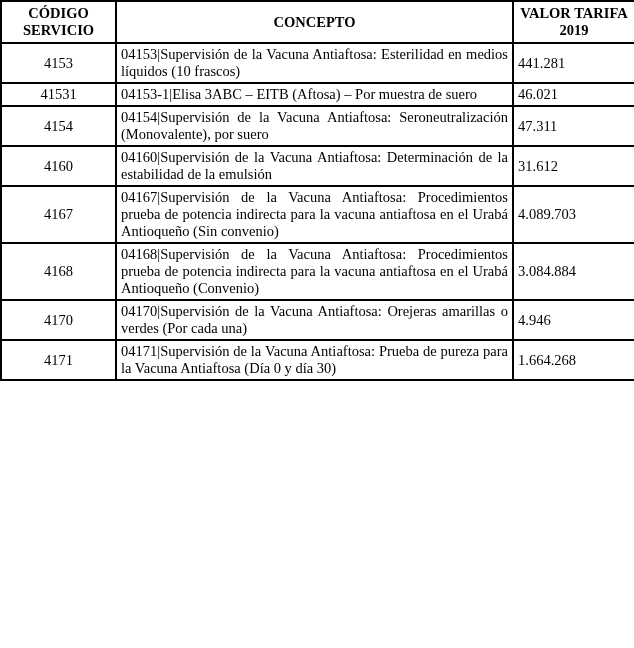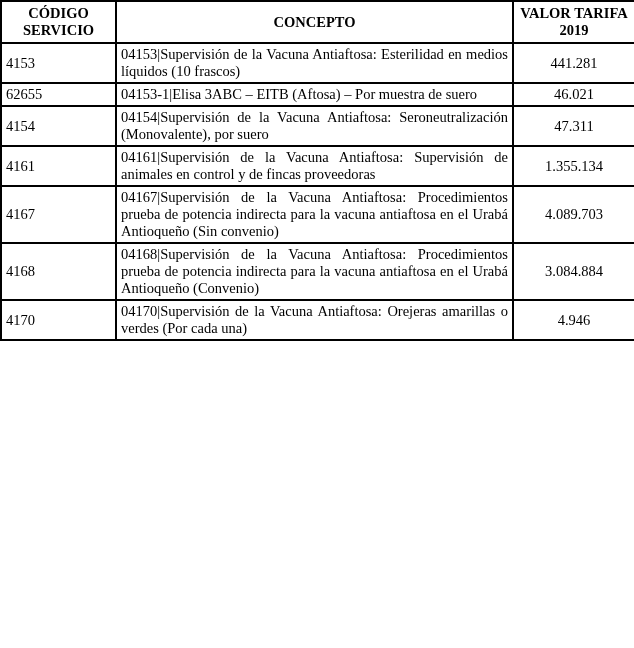--- a/index.html
+++ b/index.html
@@ -31,28 +31,28 @@
     vertical-align: middle;
     padding: 3px 4px;
   }
   td {
     font-size: 14.5px;
     line-height: 17px;
     vertical-align: middle;
     padding: 2px 4px;
   }
   td.codigo {
-    text-align: left;
+    text-align: center;
   }
   td.concepto {
     text-align: justify;
     text-justify: inter-word;
   }
   td.valor {
-    text-align: center;
+    text-align: left;
   }
 </style>
 </head>
 <body>
 
 <table class="tariff">
   <colgroup>
     <col class="col-codigo">
     <col class="col-concepto">
     <col class="col-valor">
@@ -65,39 +65,39 @@
     </tr>
   </thead>
   <tbody id="table-body">
   <tr>
     <td class="codigo">4153</td>
     <td class="concepto">04153|Supervisión de la Vacuna Antiaftosa: Esterilidad en medios líquidos (10 frascos)</td>
     <td class="valor">441.281</td>
   </tr>
 
   <tr>
-    <td class="codigo">62655</td>
+    <td class="codigo">41531</td>
     <td class="concepto">04153-1|Elisa 3ABC – EITB (Aftosa) – Por muestra de suero</td>
     <td class="valor">46.021</td>
   </tr>
 
   <tr>
     <td class="codigo">4154</td>
     <td class="concepto">04154|Supervisión de la Vacuna Antiaftosa: Seroneutralización (Monovalente), por suero</td>
     <td class="valor">47.311</td>
   </tr>
 
 
 
+  <tr>
+    <td class="codigo">4160</td>
+    <td class="concepto">04160|Supervisión de la Vacuna Antiaftosa: Determinación de la estabilidad de la emulsión</td>
+    <td class="valor">31.612</td>
+  </tr>
 
-  <tr>
-    <td class="codigo">4161</td>
-    <td class="concepto">04161|Supervisión de la Vacuna Antiaftosa: Supervisión de animales en control y de fincas proveedoras</td>
-    <td class="valor">1.355.134</td>
-  </tr>
 
 
 
   <tr>
     <td class="codigo">4167</td>
     <td class="concepto">04167|Supervisión de la Vacuna Antiaftosa: Procedimientos prueba de potencia indirecta para la vacuna antiaftosa en el Urabá Antioqueño (Sin convenio)</td>
     <td class="valor">4.089.703</td>
   </tr>
 
   <tr>
@@ -105,15 +105,20 @@
     <td class="concepto">04168|Supervisión de la Vacuna Antiaftosa: Procedimientos prueba de potencia indirecta para la vacuna antiaftosa en el Urabá Antioqueño (Convenio)</td>
     <td class="valor">3.084.884</td>
   </tr>
 
   <tr>
     <td class="codigo">4170</td>
     <td class="concepto">04170|Supervisión de la Vacuna Antiaftosa: Orejeras amarillas o verdes (Por cada una)</td>
     <td class="valor">4.946</td>
   </tr>
 
+  <tr>
+    <td class="codigo">4171</td>
+    <td class="concepto">04171|Supervisión de la Vacuna Antiaftosa: Prueba de pureza para la Vacuna Antiaftosa (Día 0 y día 30)</td>
+    <td class="valor">1.664.268</td>
+  </tr>
 
 </tbody>
 </table>
 
 </body></html>

